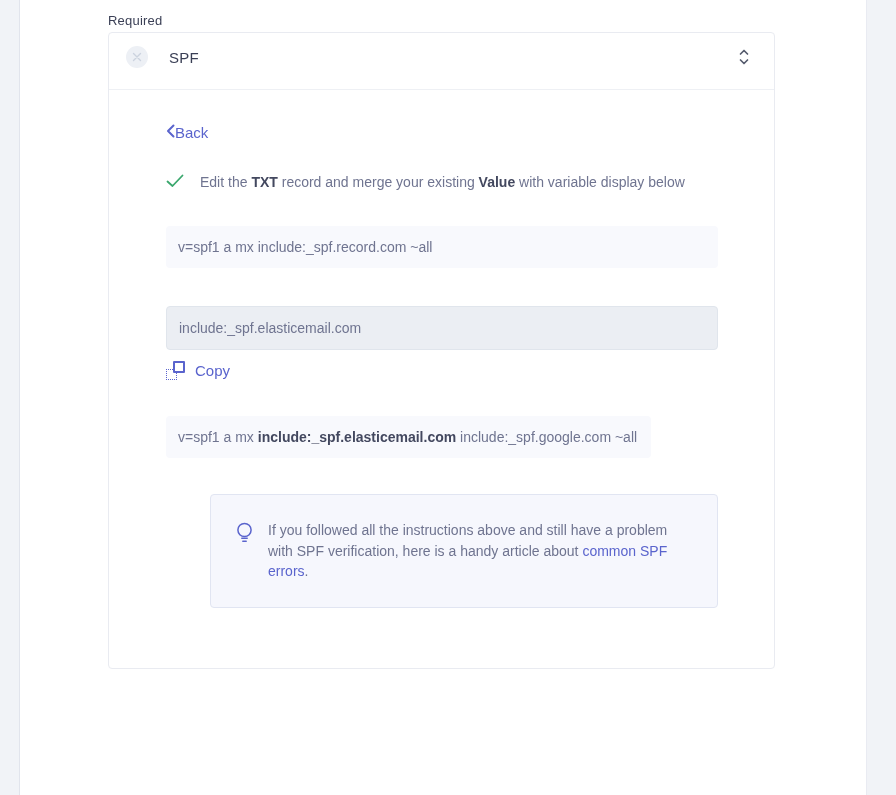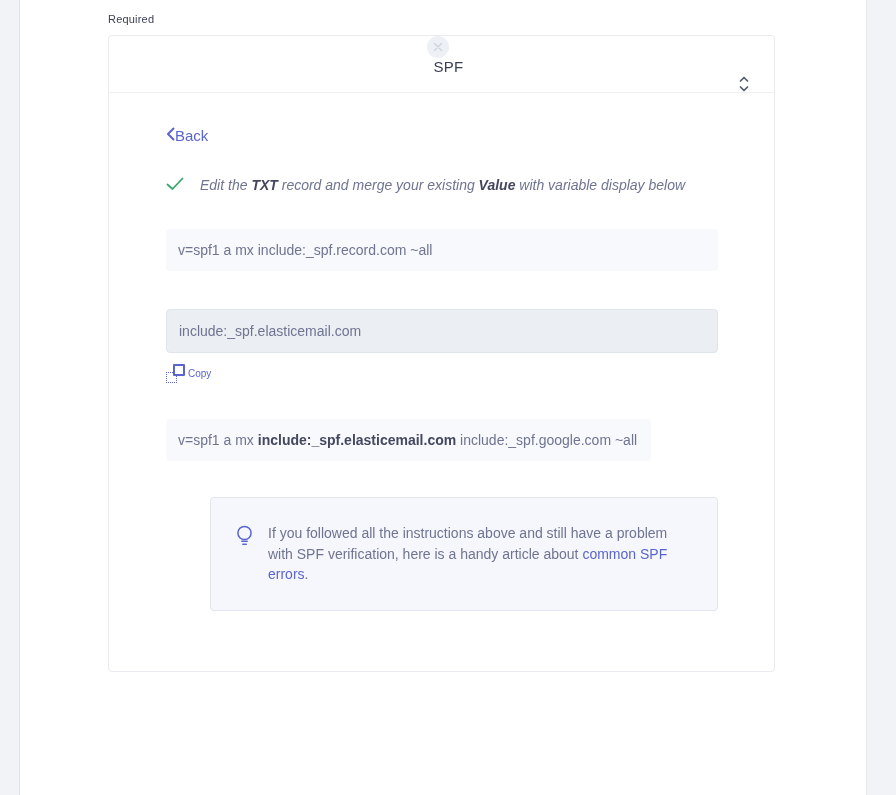--- a/index.html
+++ b/index.html
@@ -12,59 +12,59 @@
   .strip-left {
     position:absolute; left:0; top:0; bottom:0; width:20px;
     background:#f1f3f7; border-right:1px solid #e1e4ec;
   }
   .strip-right {
     position:absolute; right:0; top:0; bottom:0; width:30px;
     background:#f1f3f7; border-left:1px solid #e9ebf2;
   }
   .content { position:absolute; left:108px; top:0; width:667px; }
   .section-label {
-    margin-top:13px; margin-bottom:10px;
-    font-size:11px; color:#3a3f55; letter-spacing:.2px;
+    margin-top:13px; margin-bottom:4px;
+    font-size:13px; color:#3a3f55; letter-spacing:.2px;
   }
   .card {
     background:#ffffff; border:1px solid #e9ebf1; border-radius:4px;
   }
   .card-header {
     display:flex; align-items:center; height:57px;
-    padding:0 24px 8px 17px; border-bottom:1px solid #eef0f4; cursor:pointer;flex-direction:column;
+    padding:0 24px 8px 17px; border-bottom:1px solid #eef0f4; cursor:pointer;
   }
   .status-circle {
     width:22px; height:22px; border-radius:50%; background:#edf0f5;
     display:flex; align-items:center; justify-content:center; flex:0 0 auto;
   }
   .card-title { margin-left:21px; font-size:15px; color:#3a3f55; letter-spacing:.3px; }
   .collapse-icon { margin-left:auto; display:flex; align-items:center; cursor:pointer; }
   .card-body { padding:34px 56px 60px 57px; }
   .back-link {
     display:inline-flex; align-items:center; cursor:pointer;
     color:#5a64cd; font-size:15px; text-decoration:none; margin-bottom:32px;
   }
   .intro { margin-bottom:35px; line-height:18px; }
   .check-row { display:flex; align-items:flex-start; margin-bottom:35px; }
   .check-row .check-icn { flex:0 0 auto; margin-right:16px; margin-top:1px; }
-  .instruction { line-height:18px;font-style:italic; }
+  .instruction { line-height:18px; }
   .instruction b, .code-box b { color:#43485f; font-weight:700; }
   .field-label { margin-bottom:6px; line-height:17px; }
   .code-box {
     background:#f8f9fd; border-radius:4px; padding:13px 12px;
     line-height:16px; color:#6f7490; margin-bottom:38px;
   }
   .code-box.input-like {
     background:#ebeef3; border:1px solid #e0e5ec; margin-bottom:9px;
   }
   .code-box.fit { display:inline-block; padding-right:14px; margin-bottom:0; }
   .result-wrap { margin-bottom:36px; }
   .copy-btn {
-    display:inline-flex; align-items:center; gap:3px; border:none; background:transparent;
-    color:#5a64cd; font-size:10px; font-family:inherit; cursor:pointer;
+    display:inline-flex; align-items:center; gap:10px; border:none; background:transparent;
+    color:#5a64cd; font-size:15px; font-family:inherit; cursor:pointer;
     padding:2px 0; margin-bottom:34px;
   }
   .copy-icon { position:relative; width:19px; height:19px; display:inline-block; }
   .copy-icon .cback {
     position:absolute; left:0; bottom:0; width:11px; height:11px;
     border:1.5px dotted #5a64cd;
   }
   .copy-icon .front {
     position:absolute; right:0; top:0; width:12px; height:12px;
     border:2px solid #5a64cd; background:#ffffff; border-radius:1px;

